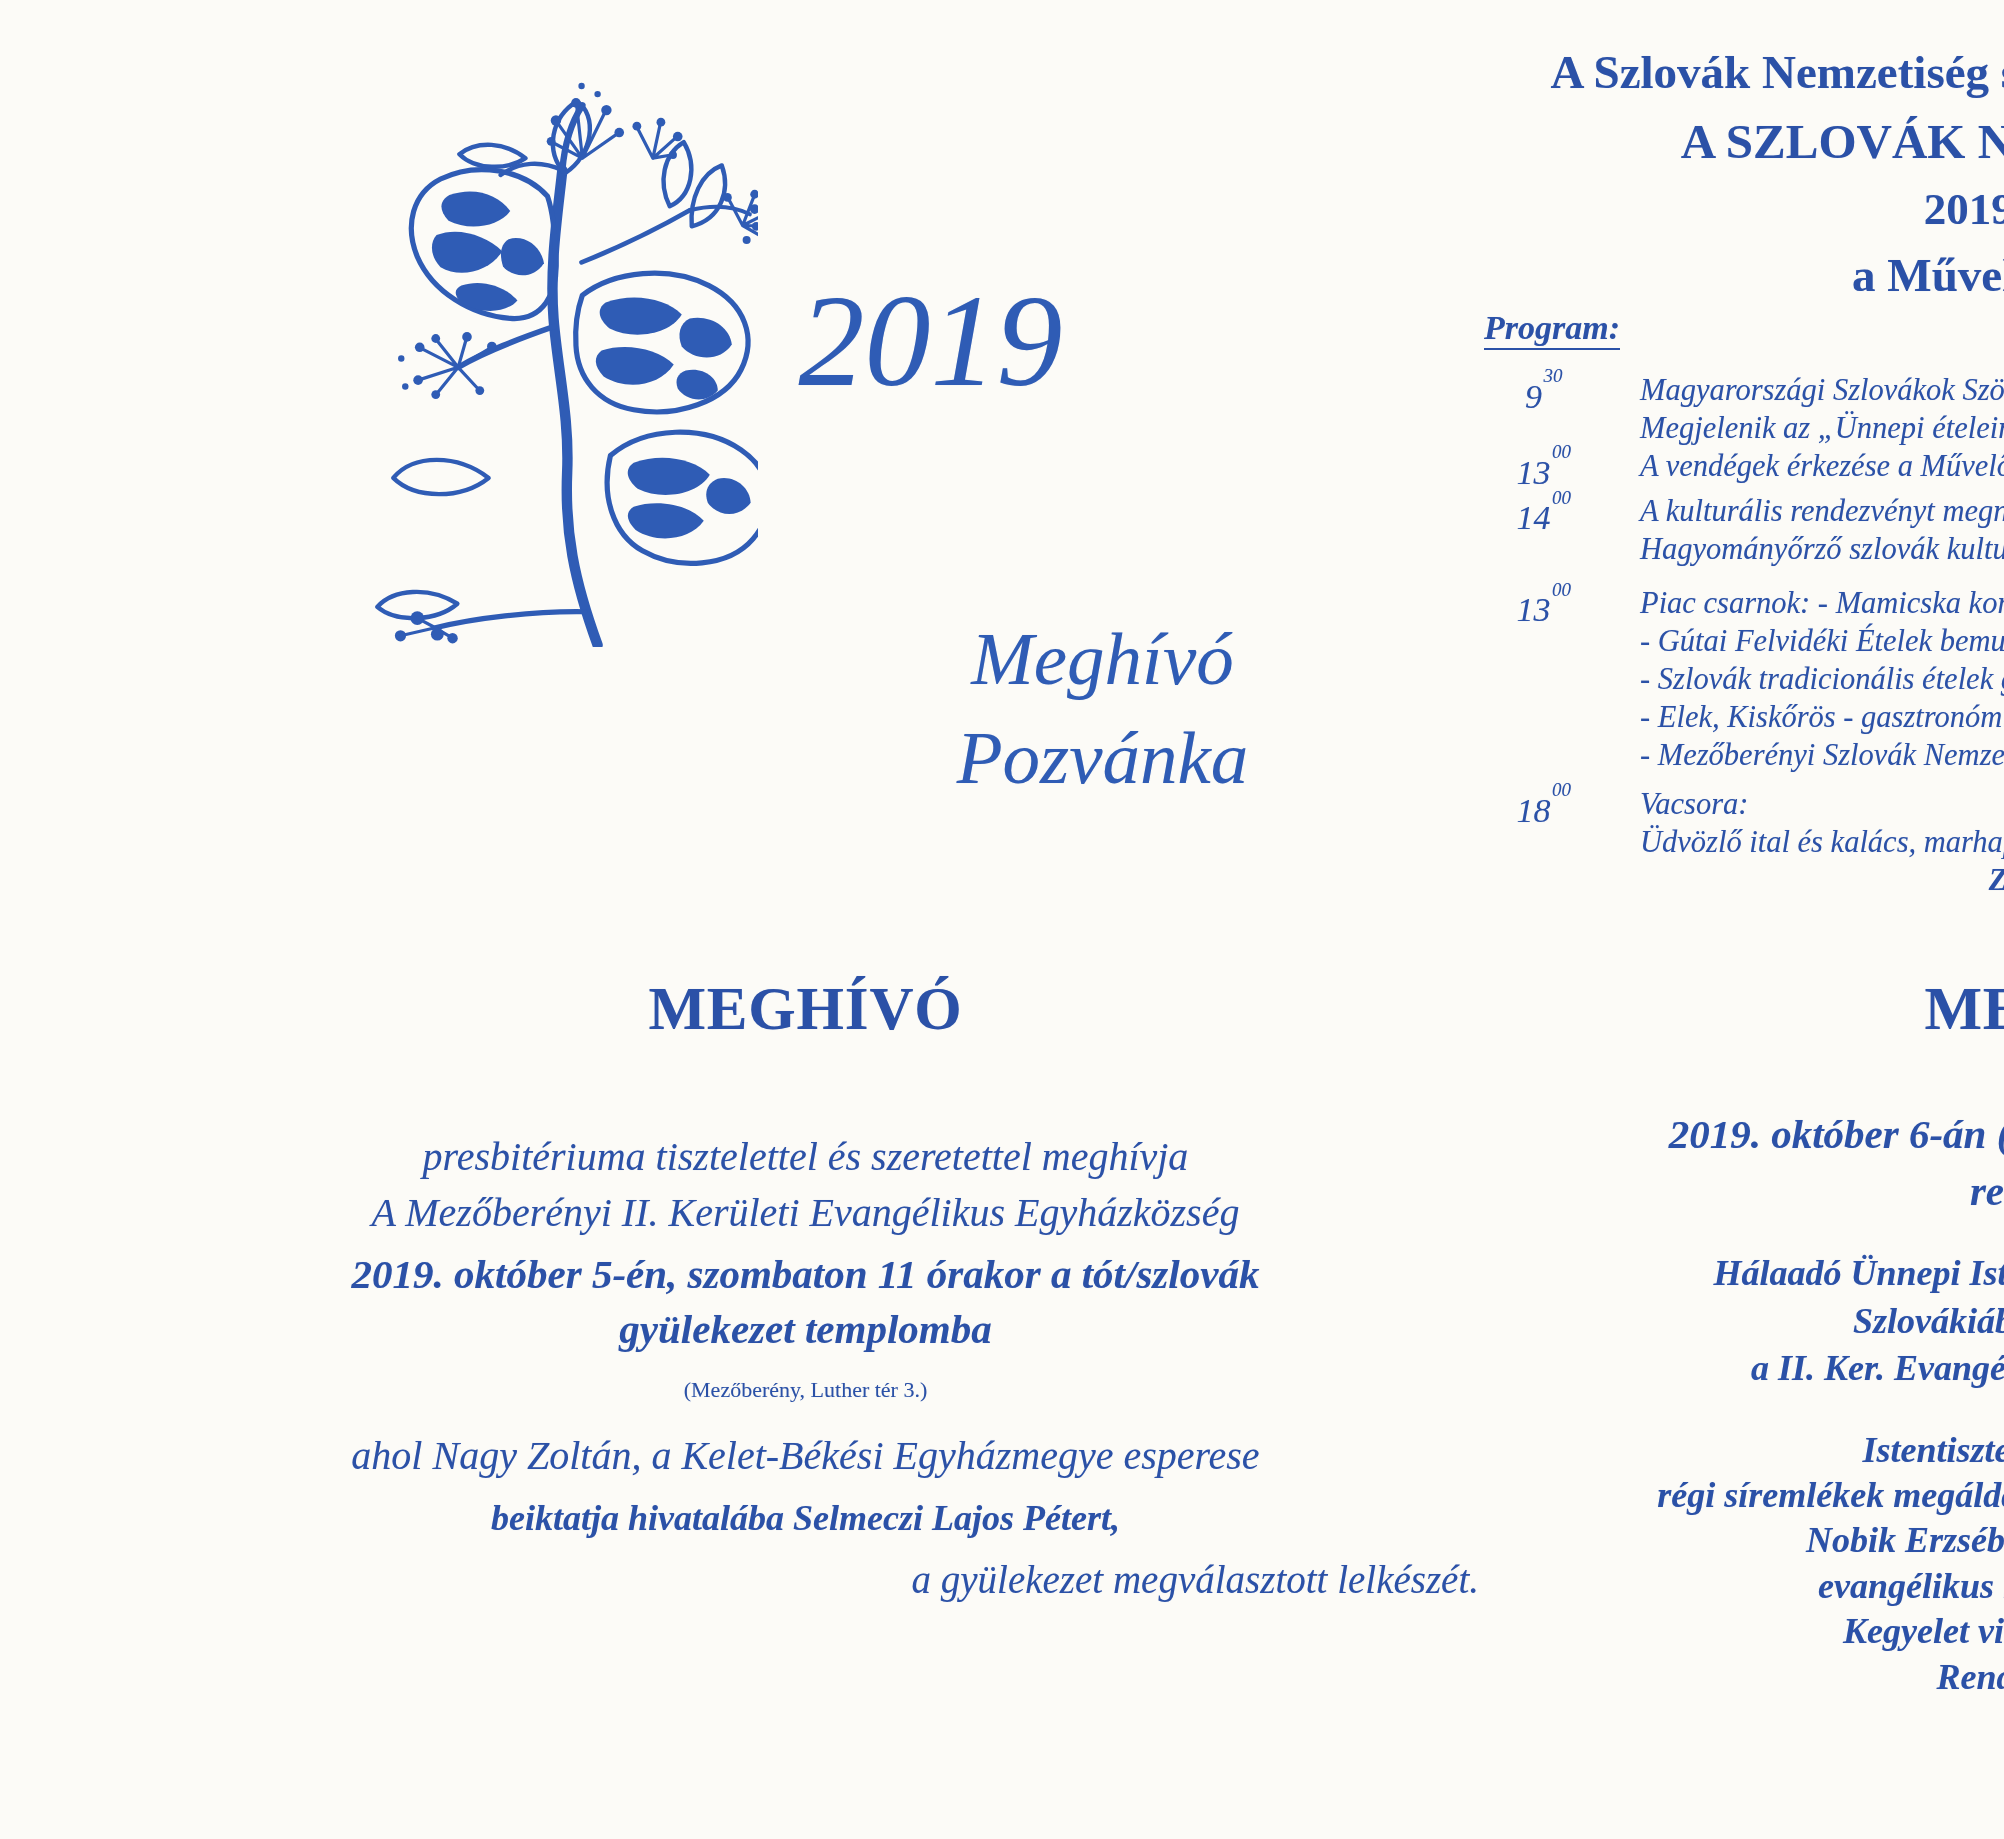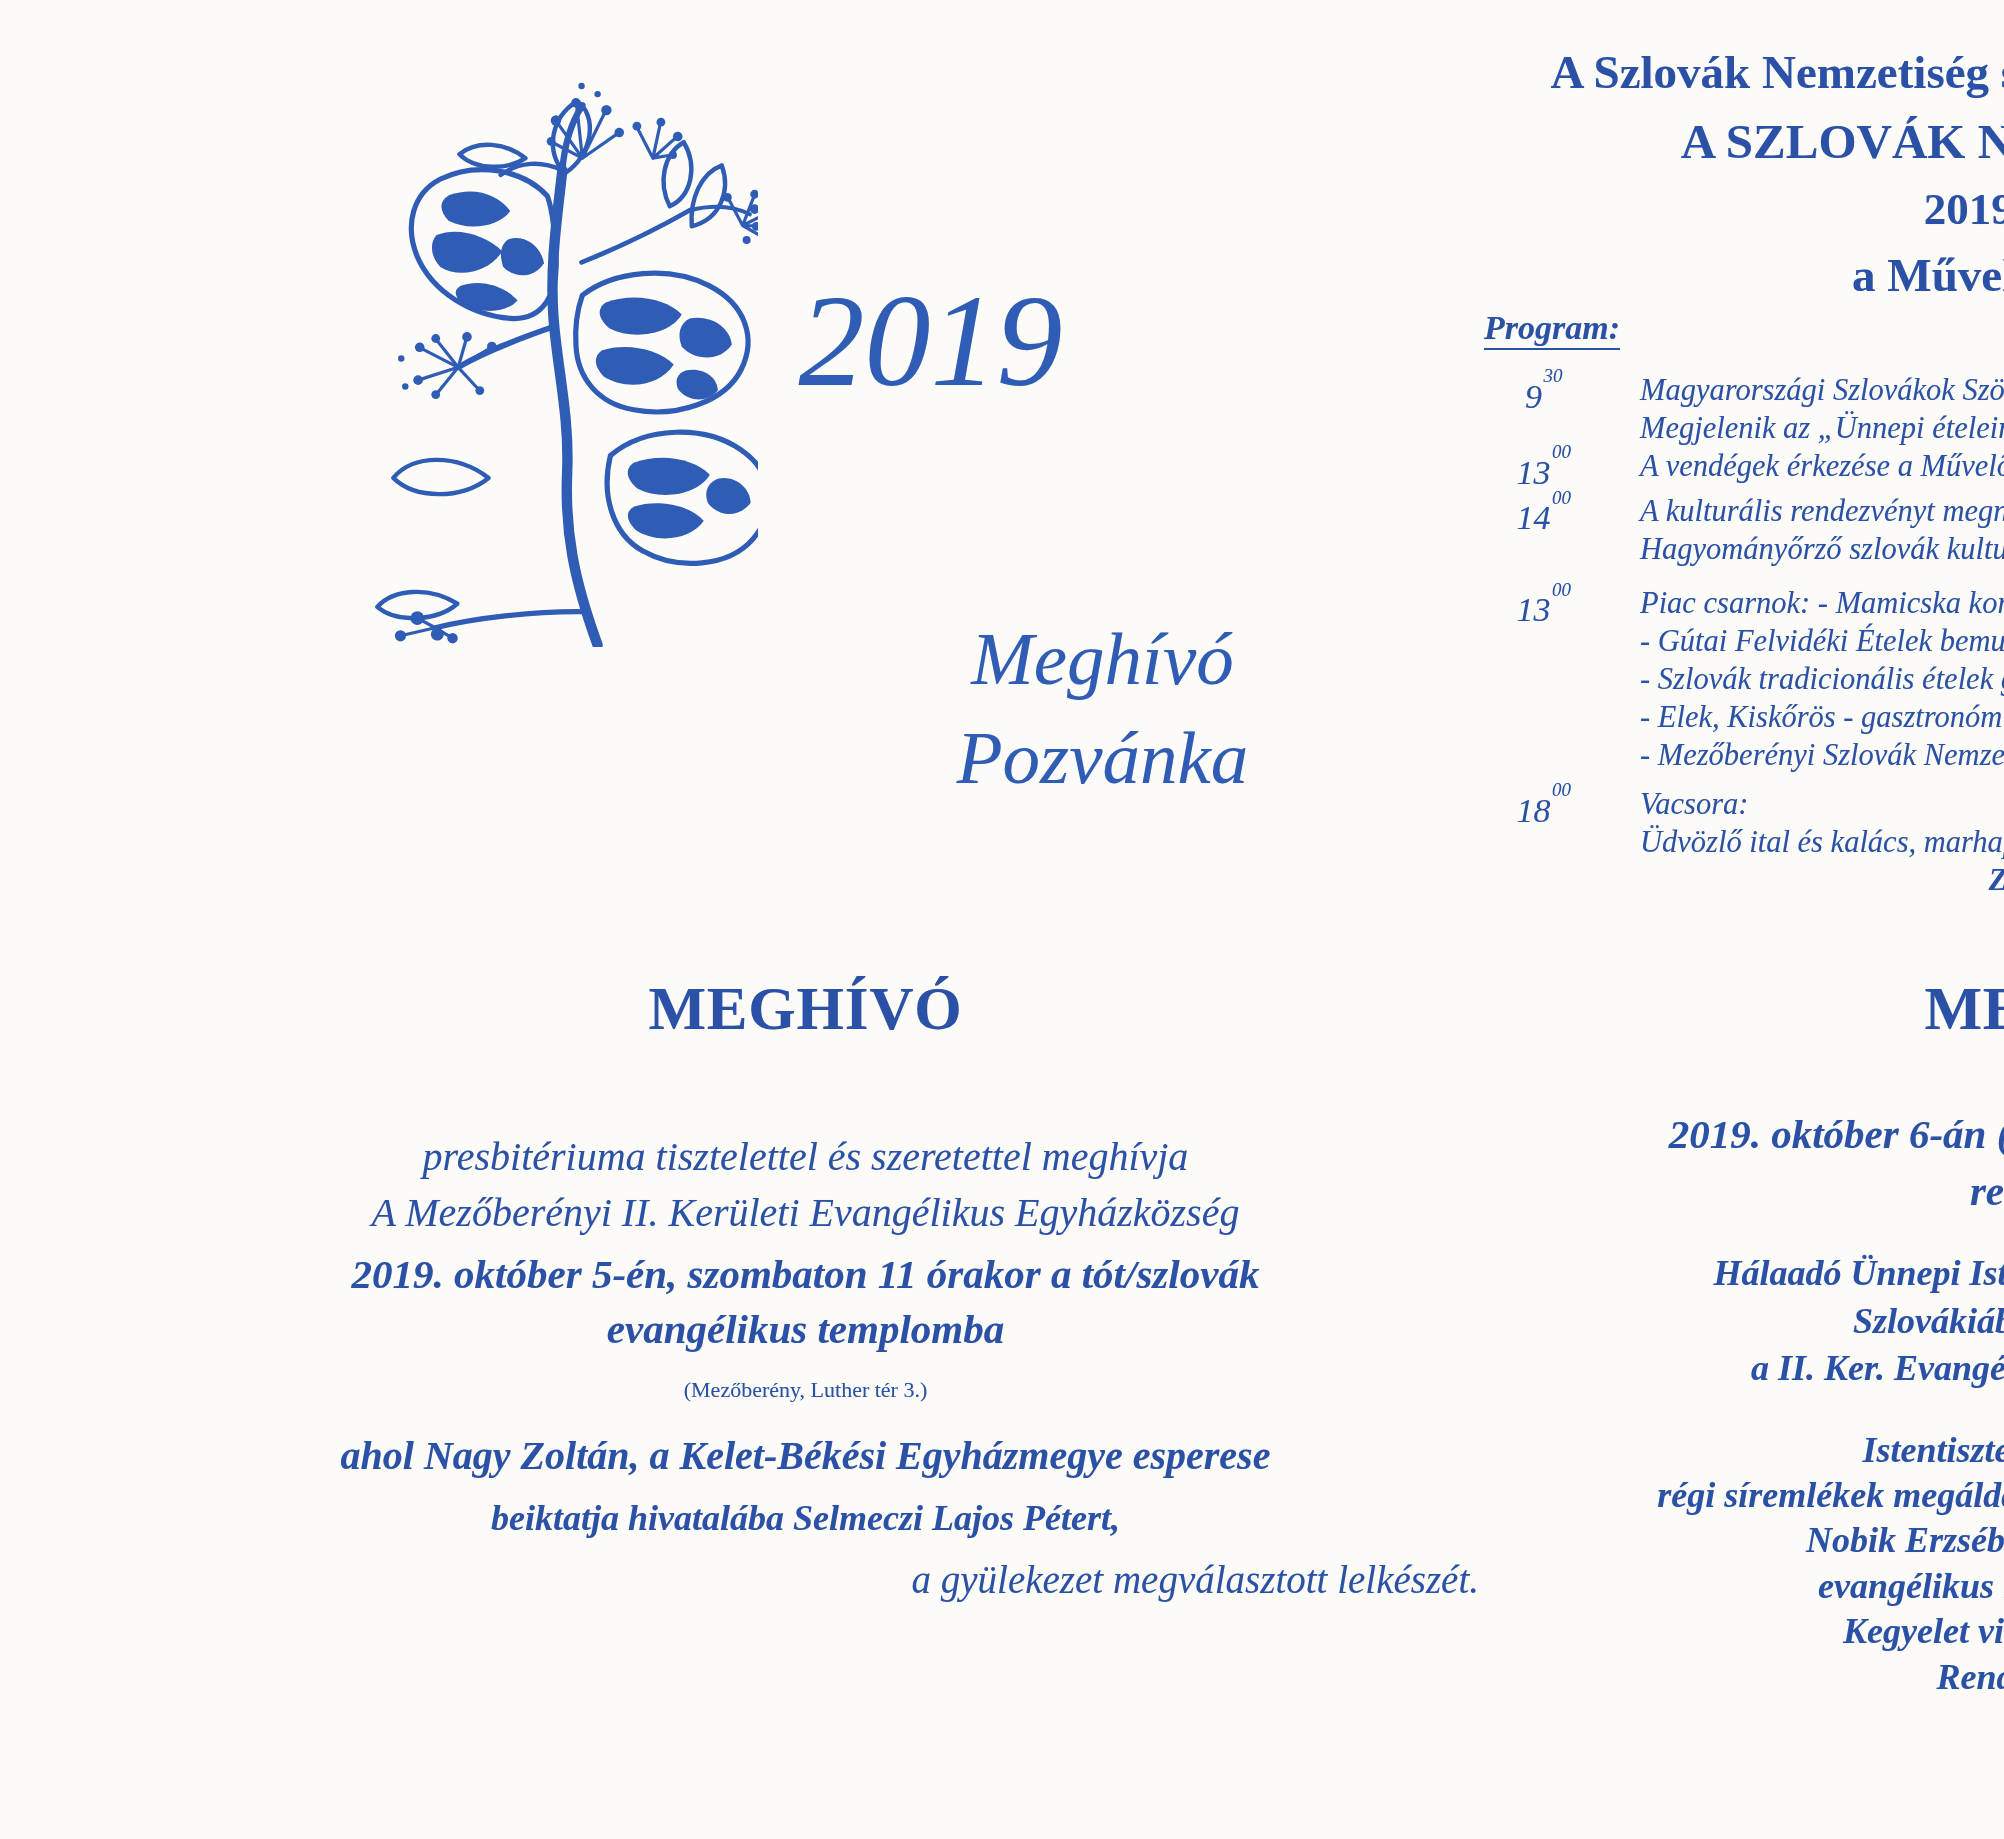--- a/index.html
+++ b/index.html
@@ -45,21 +45,21 @@
   .pfooter{font-weight:bold;text-align:center;padding-right:168px;}
   
   .invite{position:absolute;text-align:center;}
   .invite div{white-space:nowrap;}
   .invite-left{left:132px;top:978px;width:1347px;}
   .invite-right{left:1452px;top:978px;width:1259px;}
   .invite-h{font-size:61px;font-weight:bold;letter-spacing:0.8px;line-height:1;}
   .il-p1{margin-top:90px;font-style:italic;font-size:40px;line-height:1.4;}
   .il-p2{margin-top:6.4px;font-style:italic;font-weight:bold;font-size:41px;line-height:1.32;}
   .il-addr{margin-top:20px;font-size:22px;line-height:1.3;}
-  .il-p3{margin-top:24px;font-style:italic;font-size:40px;line-height:1.4;font-weight:bold;}
+  .il-p3{margin-top:24px;font-style:italic;font-size:40px;line-height:1.4;}
   .il-p4{margin-top:9.6px;font-style:italic;font-weight:bold;font-size:36px;line-height:1.35;}
   .il-p5{margin-top:11.2px;font-style:italic;font-size:39px;line-height:1.35;text-align:right;}
   .ir-p1{margin-top:67px;font-style:italic;font-weight:bold;font-size:41px;line-height:1.38;}
   .ir-p2{margin-top:31px;font-style:italic;font-weight:bold;font-size:36px;line-height:1.32;}
   .ir-p3{margin-top:35px;font-style:italic;font-weight:bold;font-size:36px;line-height:1.26;}
 </style>
 </head>
 <body>
 
 <div class="page">
@@ -199,21 +199,21 @@
   </div>
 
   <div class="invite invite-left">
     <div class="invite-h">MEGHÍVÓ</div>
     <div class="il-p1">
       <div>presbitériuma tisztelettel és szeretettel meghívja</div>
       <div>A Mezőberényi II. Kerületi Evangélikus Egyházközség</div>
     </div>
     <div class="il-p2">
       <div>2019. október 5-én, szombaton 11 órakor a tót/szlovák</div>
-      <div>evangélikus templomba</div>
+      <div>gyülekezet templomba</div>
     </div>
     <div class="il-addr">(Mezőberény, Luther tér 3.)</div>
     <div class="il-p3">ahol Nagy Zoltán, a Kelet-Békési Egyházmegye esperese</div>
     <div class="il-p4">beiktatja hivatalába Selmeczi Lajos Pétert,</div>
     <div class="il-p5">a gyülekezet megválasztott lelkészét.</div>
   </div>
 
   <div class="invite invite-right">
     <div class="invite-h">MEGHÍVÓ</div>
     <div class="ir-p1">

